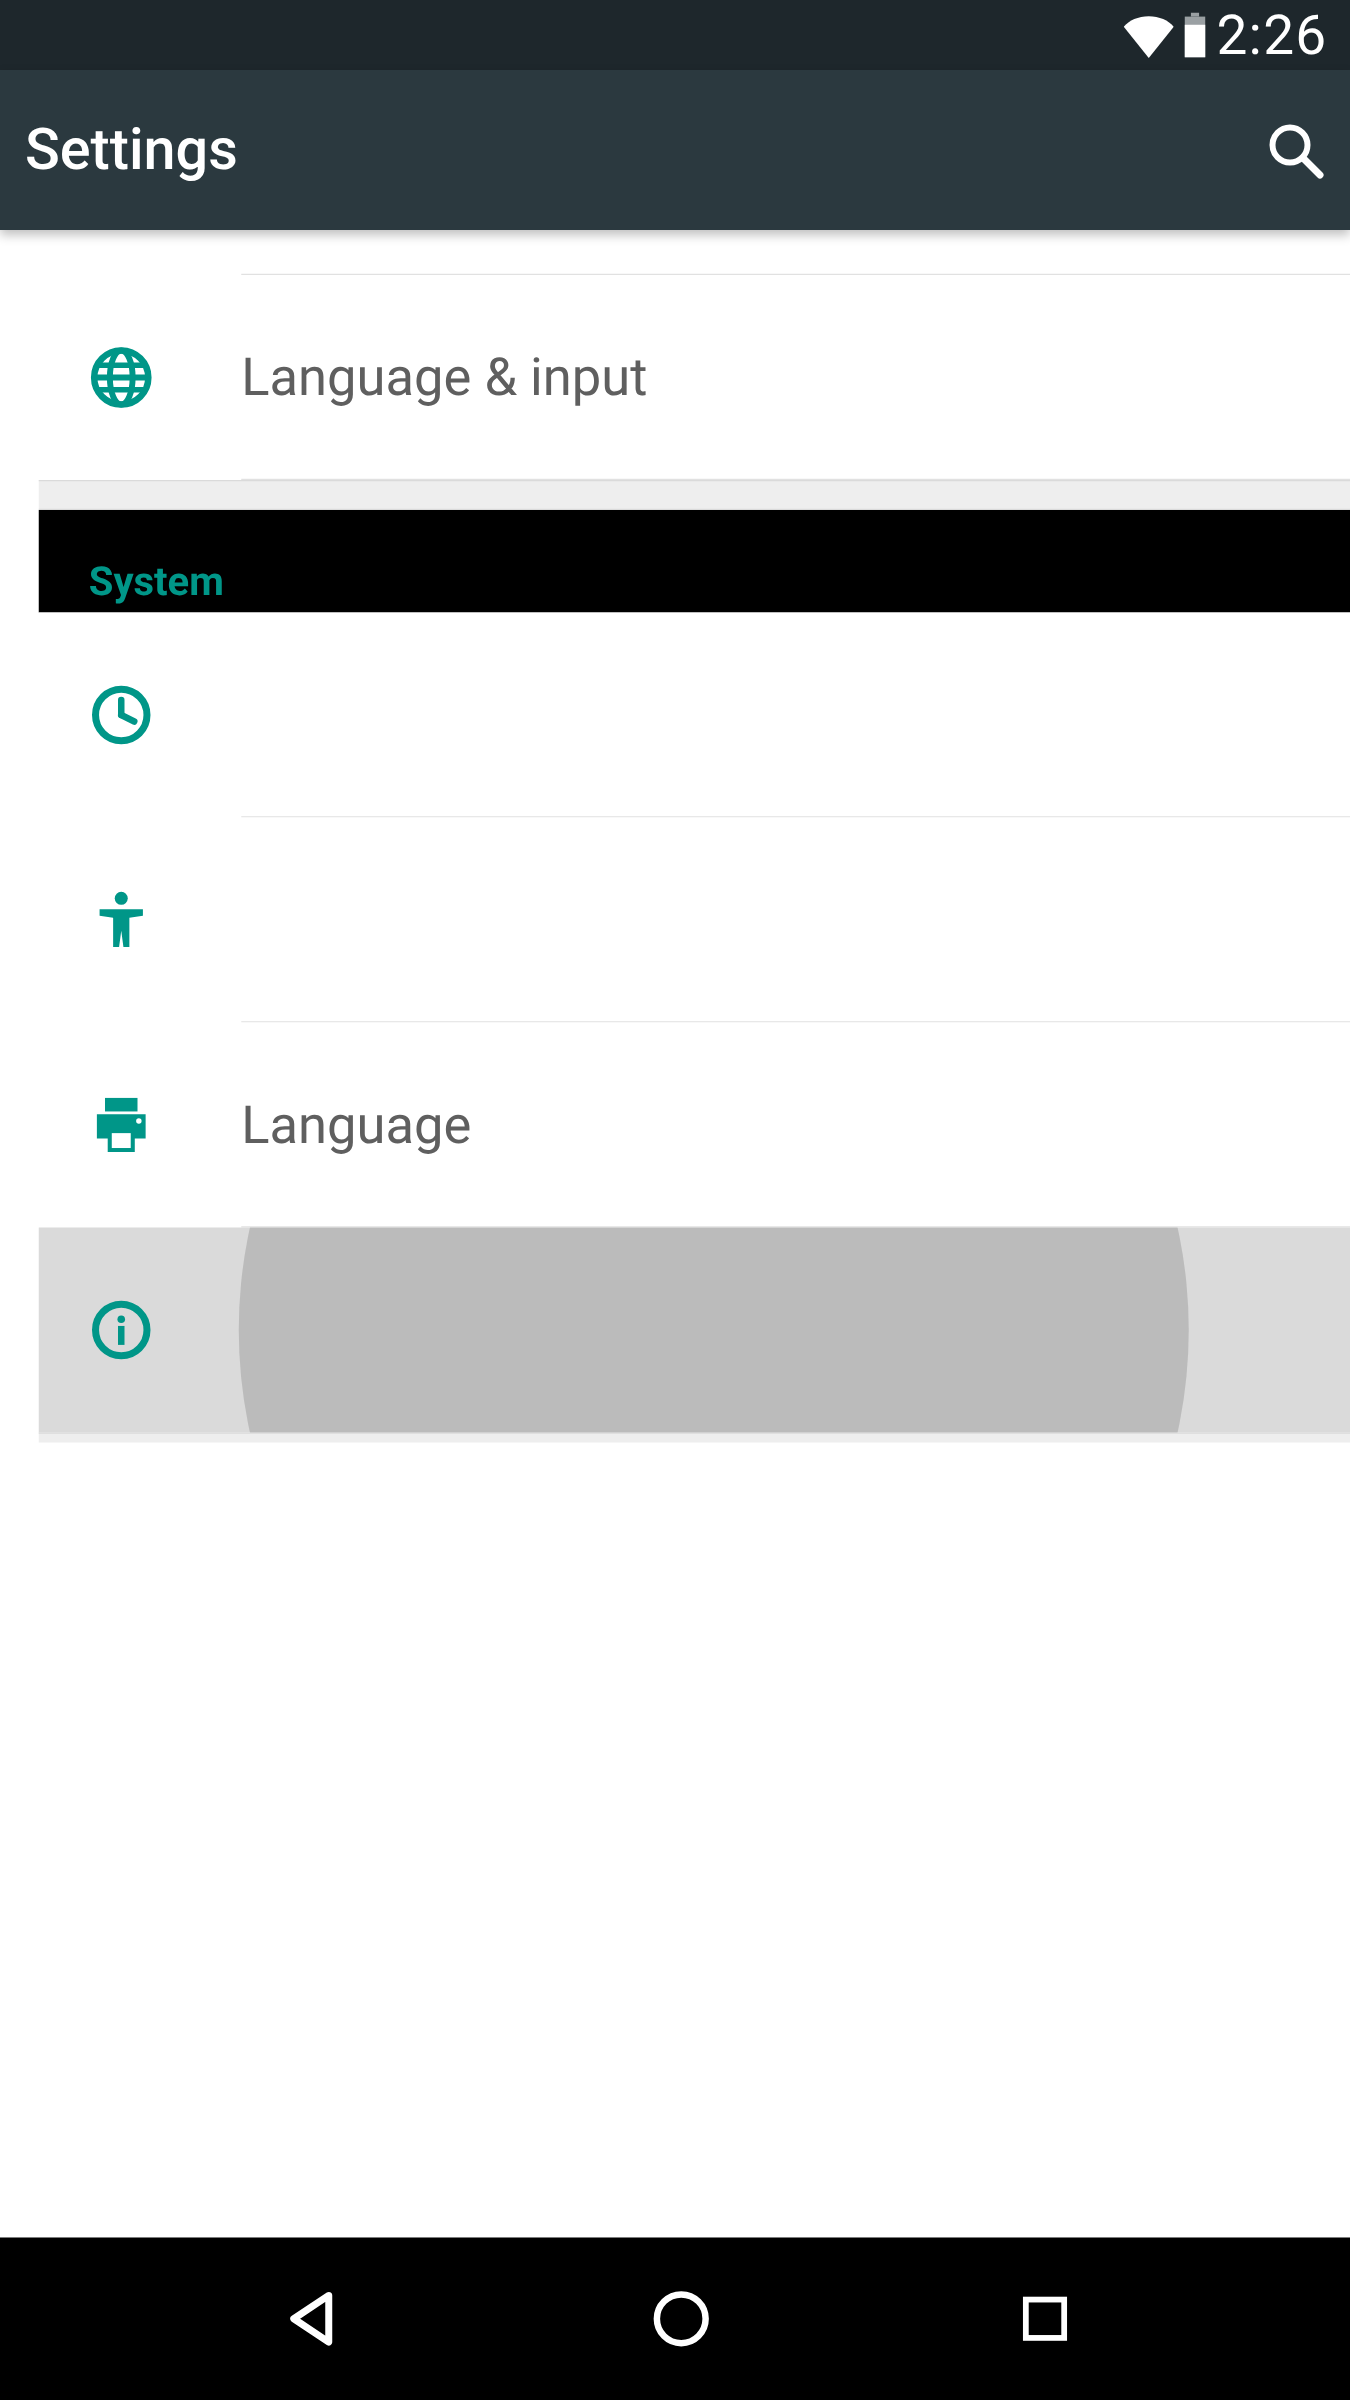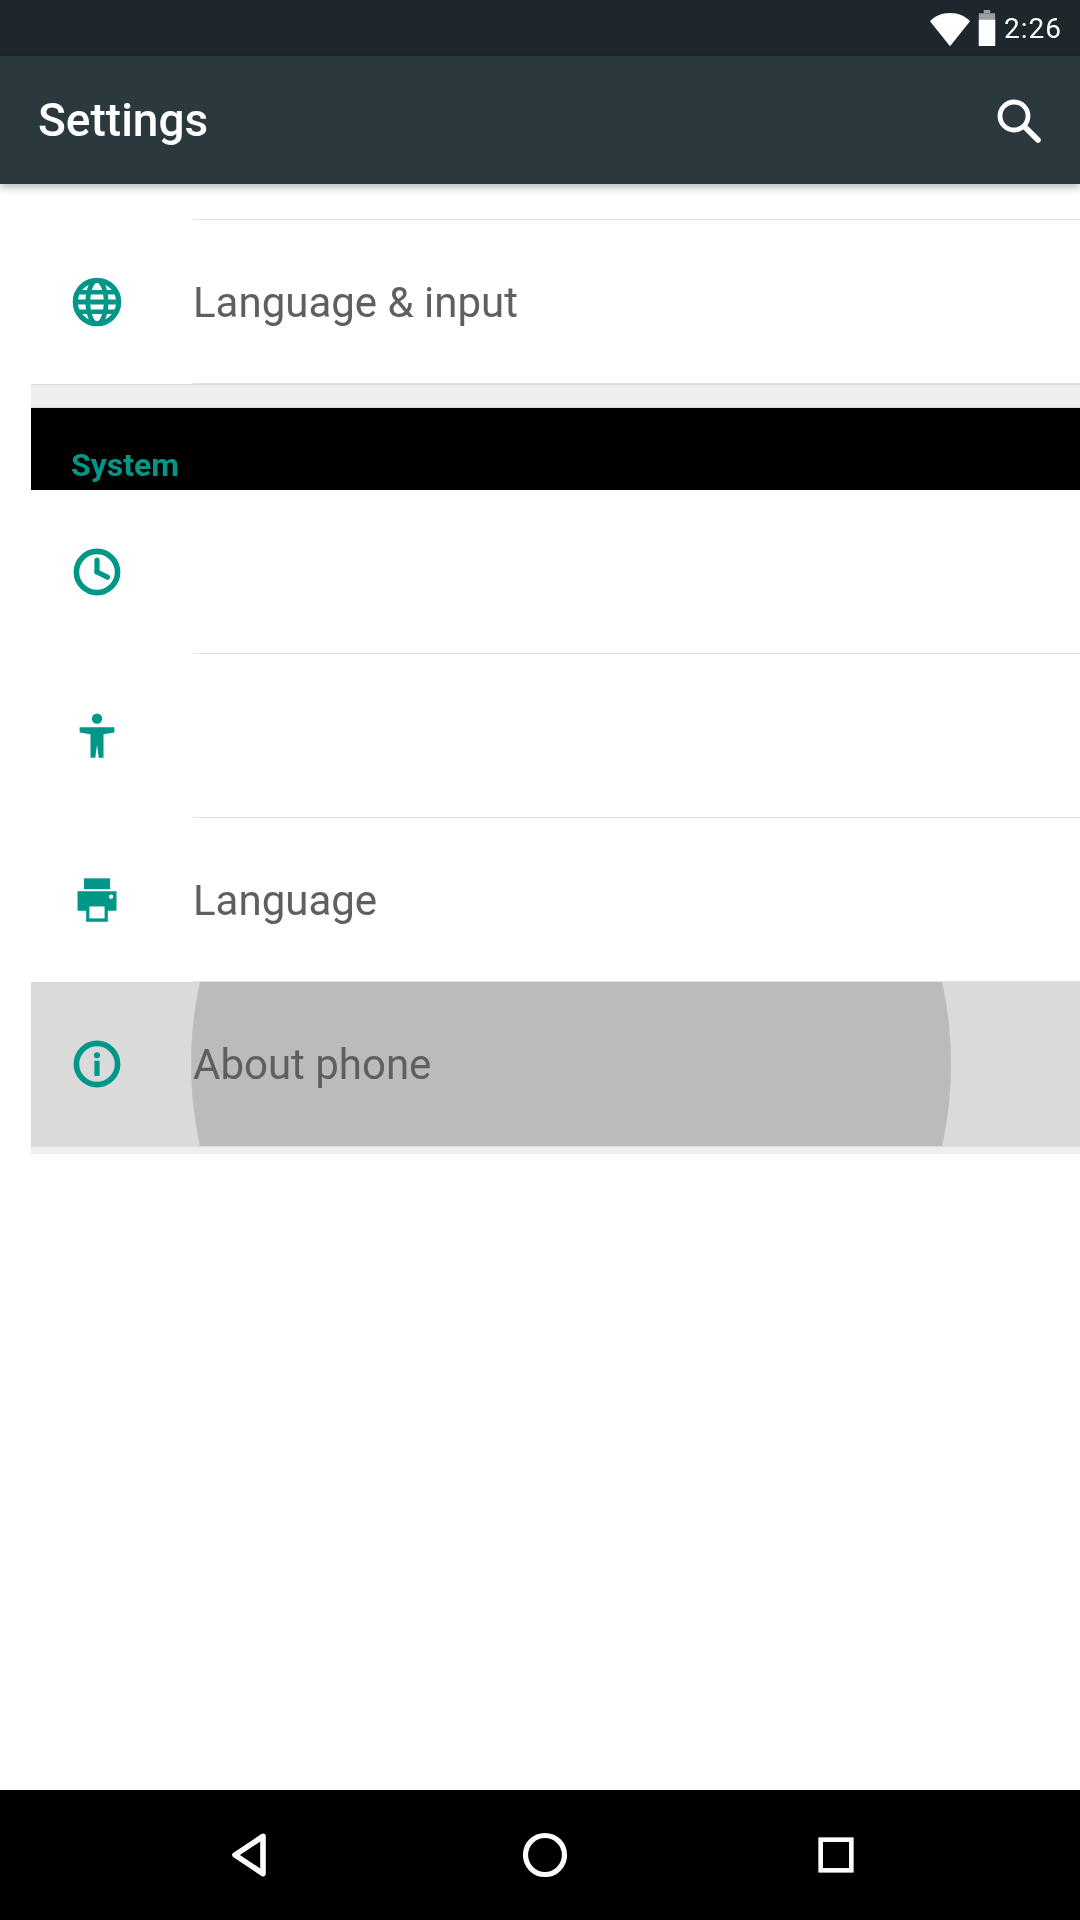--- a/index.html
+++ b/index.html
@@ -10,32 +10,32 @@
   .status-bar {
     height: 56px;
     background: #1e272c;
     display: flex;
     justify-content: flex-end;
     align-items: center;
     padding-right: 18px;
     gap: 10px;
   }
   .status-icons { display: flex; align-items: center; gap: 6px; }
-  .status-time { color: #ffffff; font-size: 28px; font-weight: 400; letter-spacing: 1px; }
+  .status-time { color: #ffffff; font-size: 44px; font-weight: 400; letter-spacing: 1px; }
   .wifi-icon svg { width: 40px; height: 40px; display:block; }
   .battery-icon svg { width: 22px; height: 36px; display:block; }
 
   
   .app-bar {
     height: 128px;
     background: #2b393f;
     display: flex;
     align-items: center;
     justify-content: space-between;
-    padding: 0 38px;
+    padding: 0 20px;
     box-shadow: 0 4px 8px rgba(0,0,0,0.25);
     position: relative;
     z-index: 2;
   }
   .app-title { color: #ffffff; font-size: 46px; font-weight: 500; }
   .search-icon svg { width: 48px; height: 48px; display:block; }
 
   .section-gap {
     height: 24px;
     background: #eeeeee;
@@ -226,21 +226,20 @@
 
     <div class="list-item pressed">
       <div class="ripple"></div>
       <span class="icon-slot">
         <svg viewBox="0 0 24 24">
           <circle cx="12" cy="12" r="9.5" fill="none" stroke="#009688" stroke-width="2.6"></circle>
           <circle cx="12" cy="8" r="1.4" fill="#009688"></circle>
           <rect x="10.8" y="10.5" width="2.4" height="7" fill="#009688"></rect>
         </svg>
       </span>
-      <span class="label">About phone</span>
     </div>
 
     <div class="pre-nav-gap"></div>
 
   </div>
 
   <div class="nav-bar">
     <span class="nav-btn back">
       <svg viewBox="0 0 24 24">
           <path d="M18 4 L6 12 L18 20 Z" fill="none" stroke="#ffffff" stroke-width="2.4" stroke-linejoin="round"></path>

